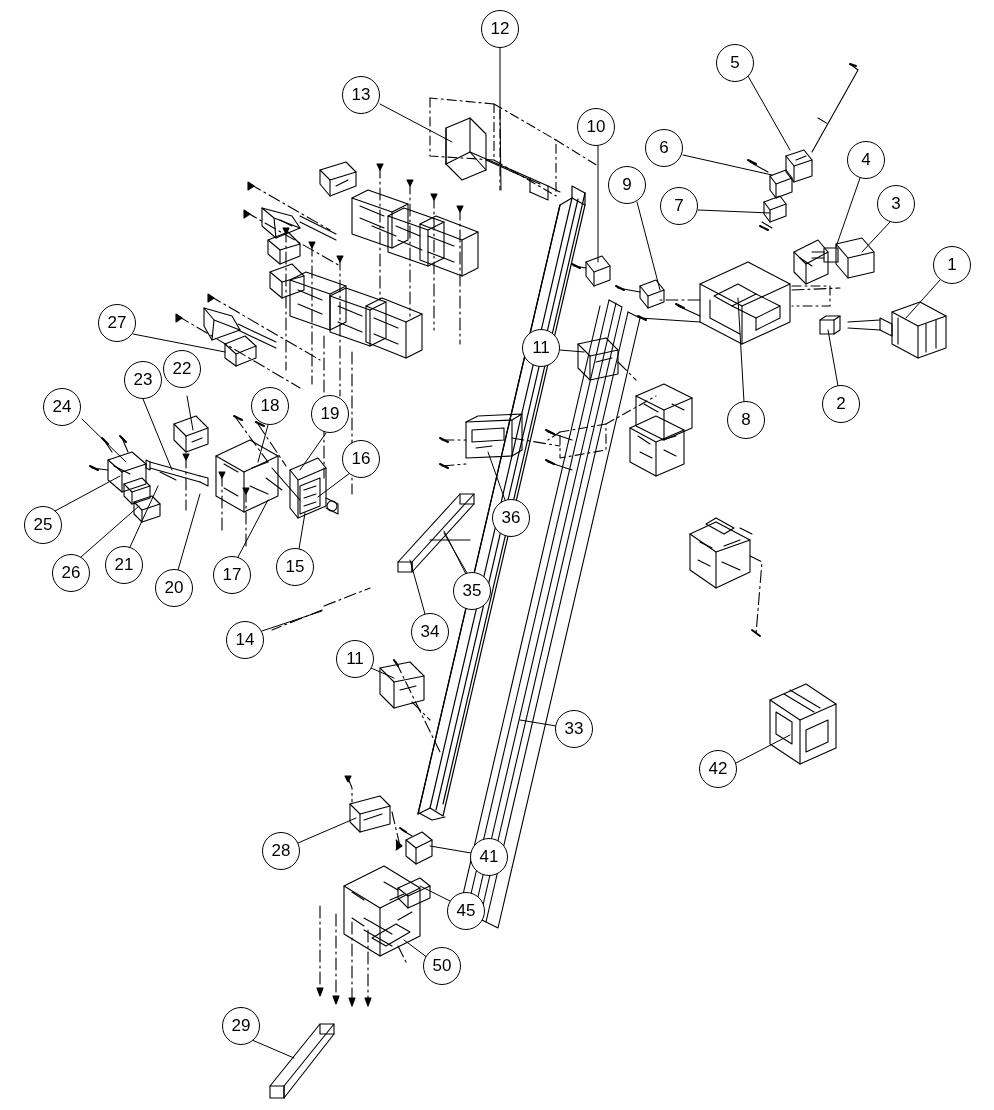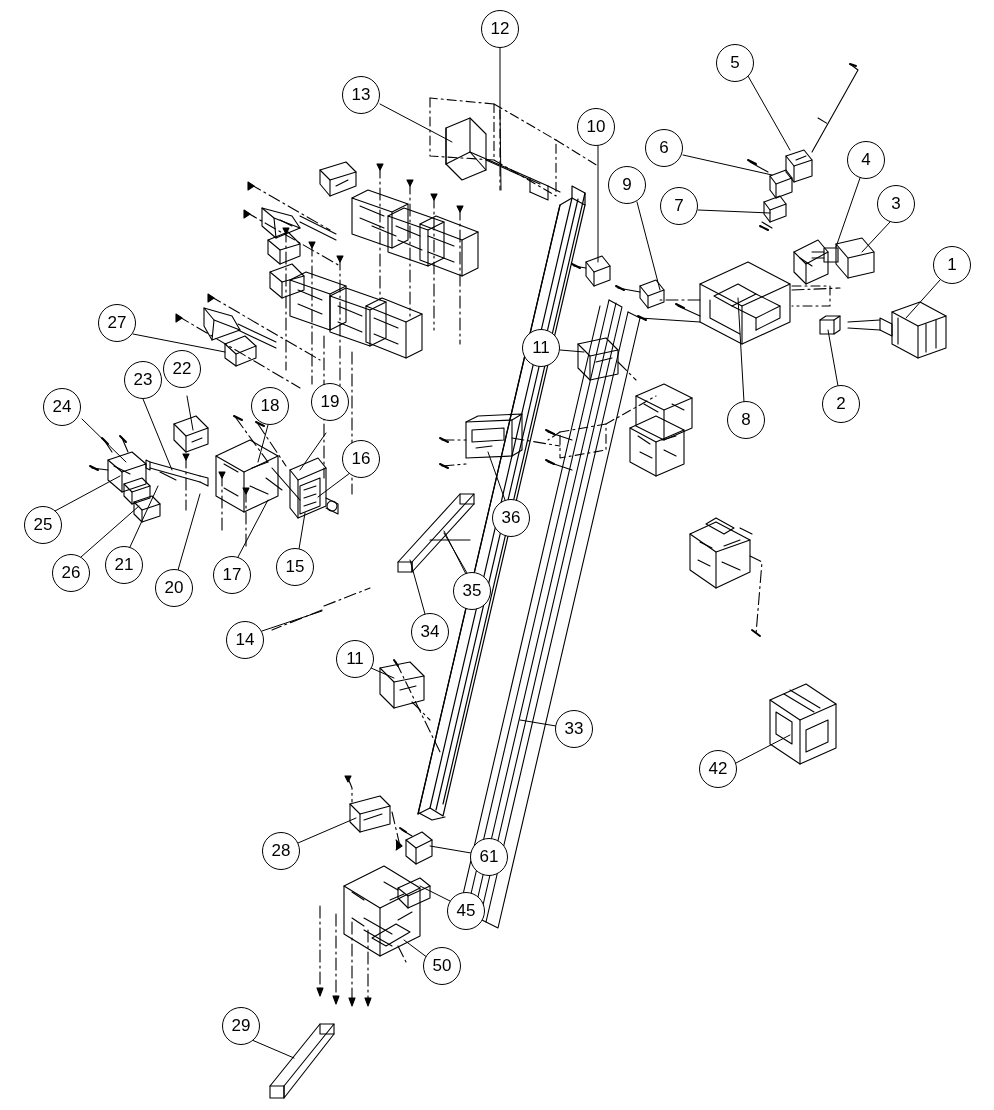--- a/index.html
+++ b/index.html
@@ -525,35 +525,35 @@
     <div class="balloon" style="left:896px;top:204px">3</div>
     <div class="balloon" style="left:952px;top:265px">1</div>
     <div class="balloon" style="left:117px;top:323px">27</div>
     <div class="balloon" style="left:841px;top:404px">2</div>
     <div class="balloon" style="left:541px;top:348px">11</div>
     <div class="balloon" style="left:746px;top:420px">8</div>
     <div class="balloon" style="left:182px;top:369px">22</div>
     <div class="balloon" style="left:143px;top:380px">23</div>
     <div class="balloon" style="left:62px;top:407px">24</div>
     <div class="balloon" style="left:270px;top:406px">18</div>
-    <div class="balloon" style="left:330px;top:402px">19</div>
+    <div class="balloon" style="left:330px;top:414px">19</div>
     <div class="balloon" style="left:361px;top:459px">16</div>
     <div class="balloon" style="left:43px;top:525px">25</div>
     <div class="balloon" style="left:511px;top:518px">36</div>
     <div class="balloon" style="left:71px;top:573px">26</div>
     <div class="balloon" style="left:124px;top:565px">21</div>
     <div class="balloon" style="left:174px;top:588px">20</div>
     <div class="balloon" style="left:232px;top:575px">17</div>
     <div class="balloon" style="left:295px;top:567px">15</div>
     <div class="balloon" style="left:472px;top:591px">35</div>
     <div class="balloon" style="left:245px;top:640px">14</div>
     <div class="balloon" style="left:430px;top:632px">34</div>
     <div class="balloon" style="left:355px;top:659px">11</div>
     <div class="balloon" style="left:574px;top:729px">33</div>
     <div class="balloon" style="left:718px;top:769px">42</div>
     <div class="balloon" style="left:281px;top:851px">28</div>
-    <div class="balloon" style="left:489px;top:857px">61</div>
+    <div class="balloon" style="left:489px;top:857px">41</div>
     <div class="balloon" style="left:466px;top:911px">45</div>
     <div class="balloon" style="left:442px;top:966px">50</div>
     <div class="balloon" style="left:241px;top:1026px">29</div>
   </div>
 
 </div>
 
 </body></html>

